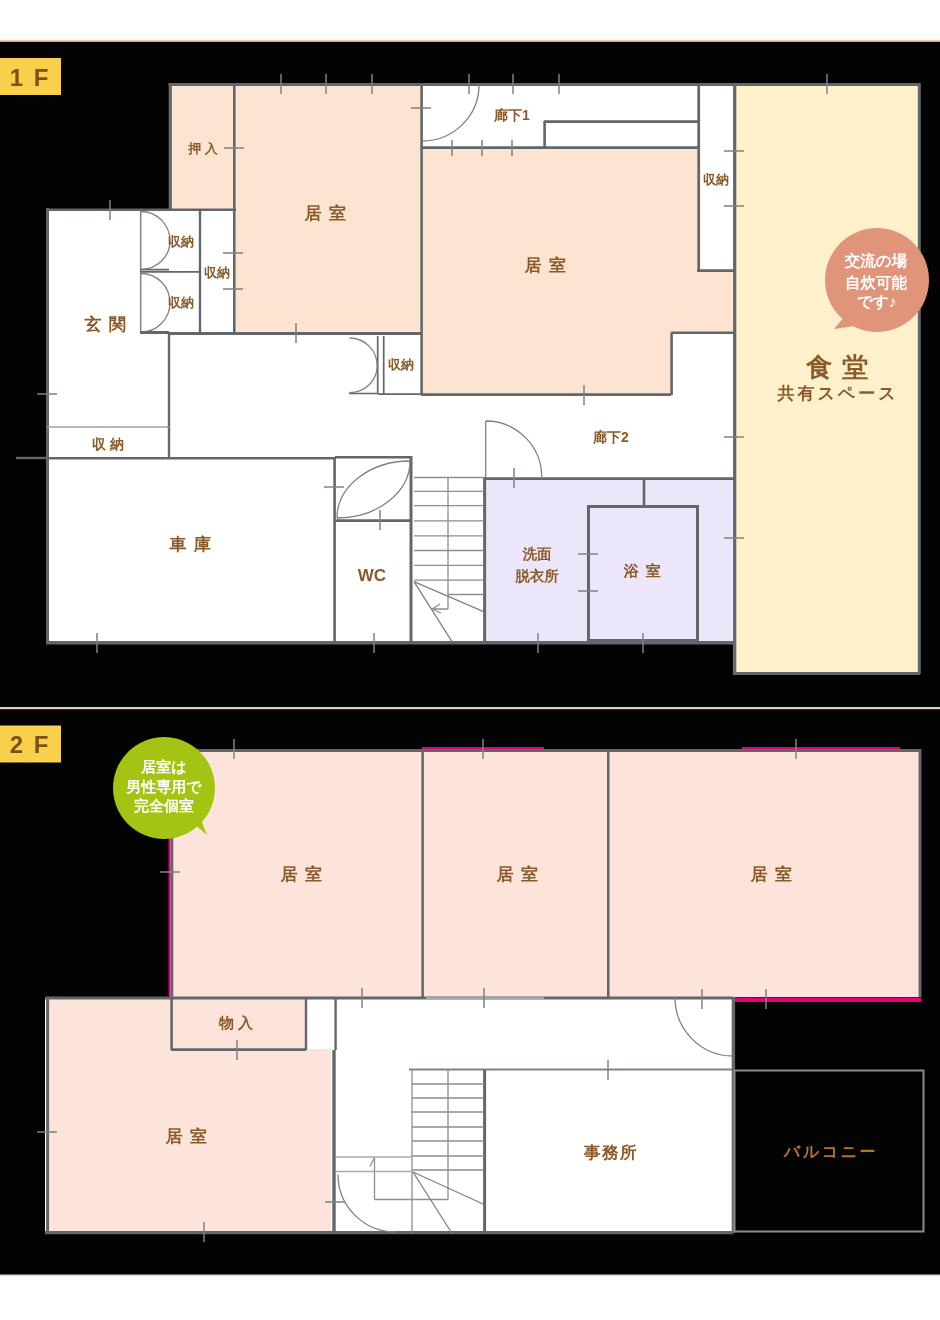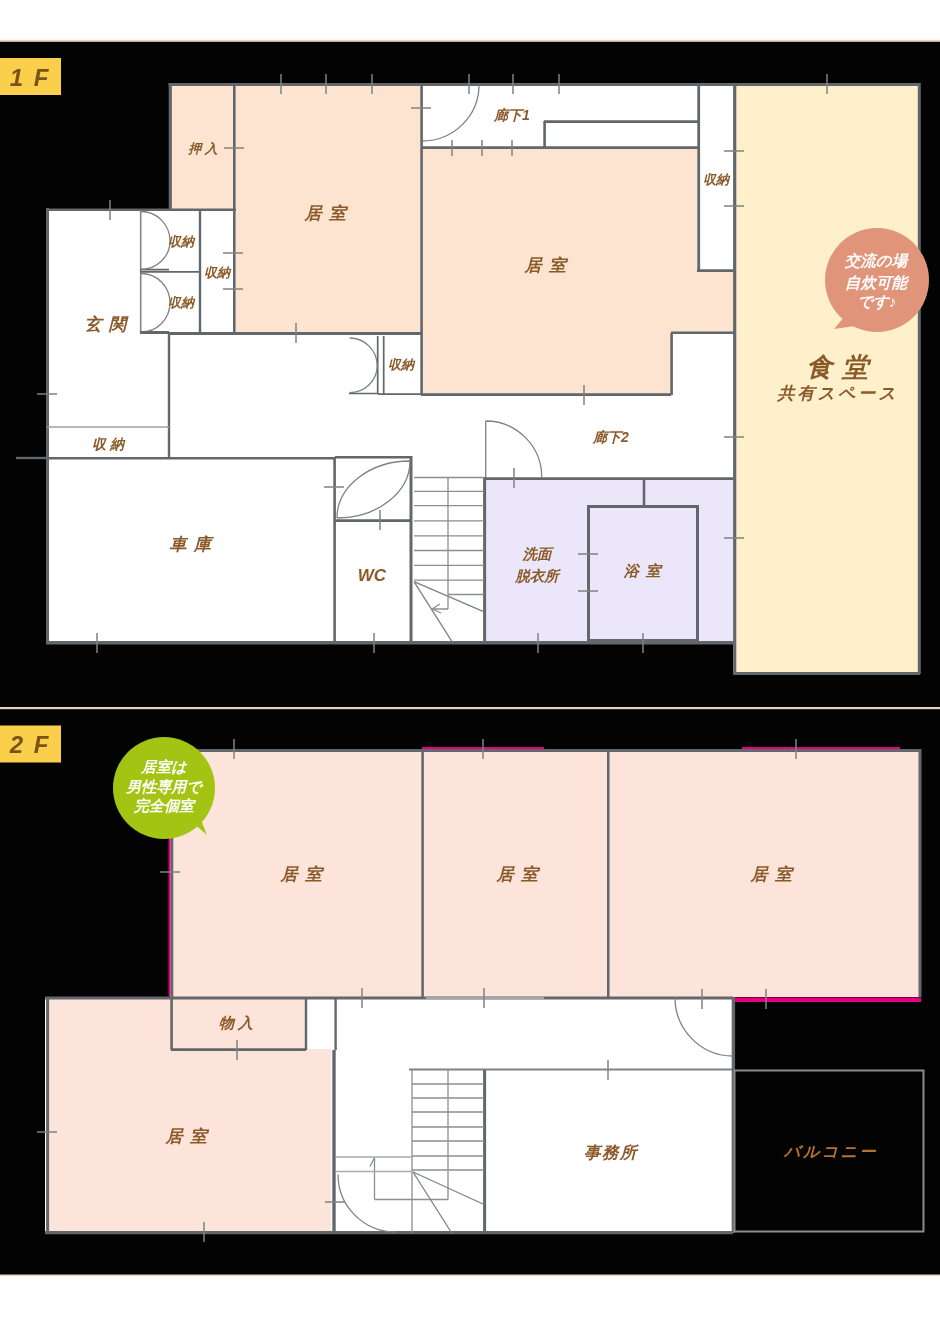--- a/index.html
+++ b/index.html
@@ -1,16 +1,16 @@
 <!DOCTYPE html>
 <html><head>
 <meta charset="utf-8">
 <style>
 html,body{margin:0;padding:0;background:#fff;}
-#page{position:relative;width:940px;height:1320px;background:#fff;overflow:hidden;font-style:italic;}
+#page{position:relative;width:940px;height:1320px;background:#fff;overflow:hidden;}
 text{font-family:"Liberation Sans",sans-serif;font-weight:bold;}
 </style>
 </head>
 <body>
 <div id="page">
 <svg width="940" height="1320" viewBox="0 0 940 1320">
 
 <rect x="0" y="0" width="940" height="1320" fill="#ffffff"></rect>
 
 <rect x="0" y="41.5" width="940" height="1234" fill="#030303"></rect>

